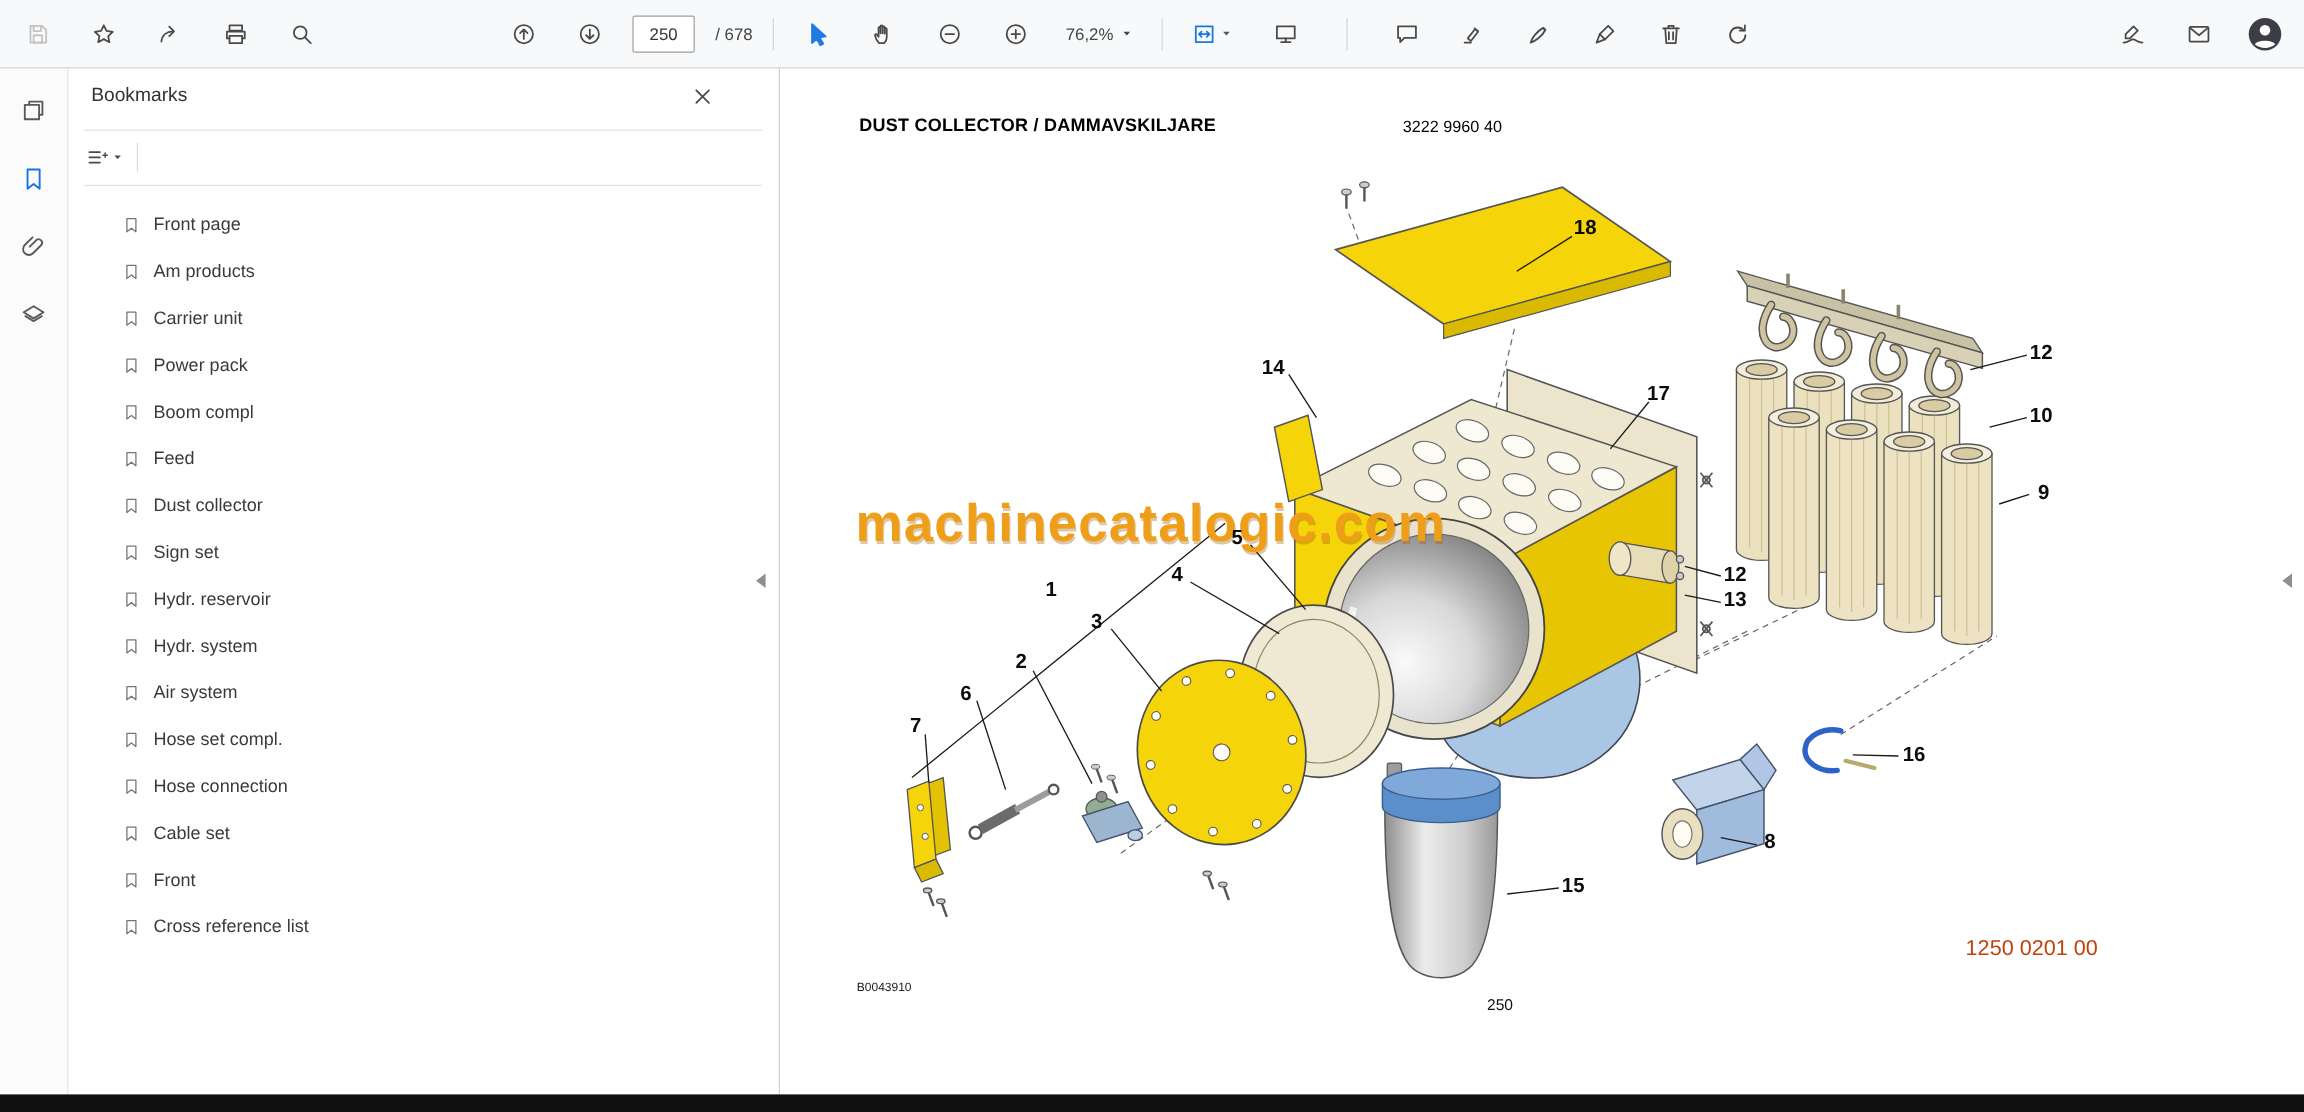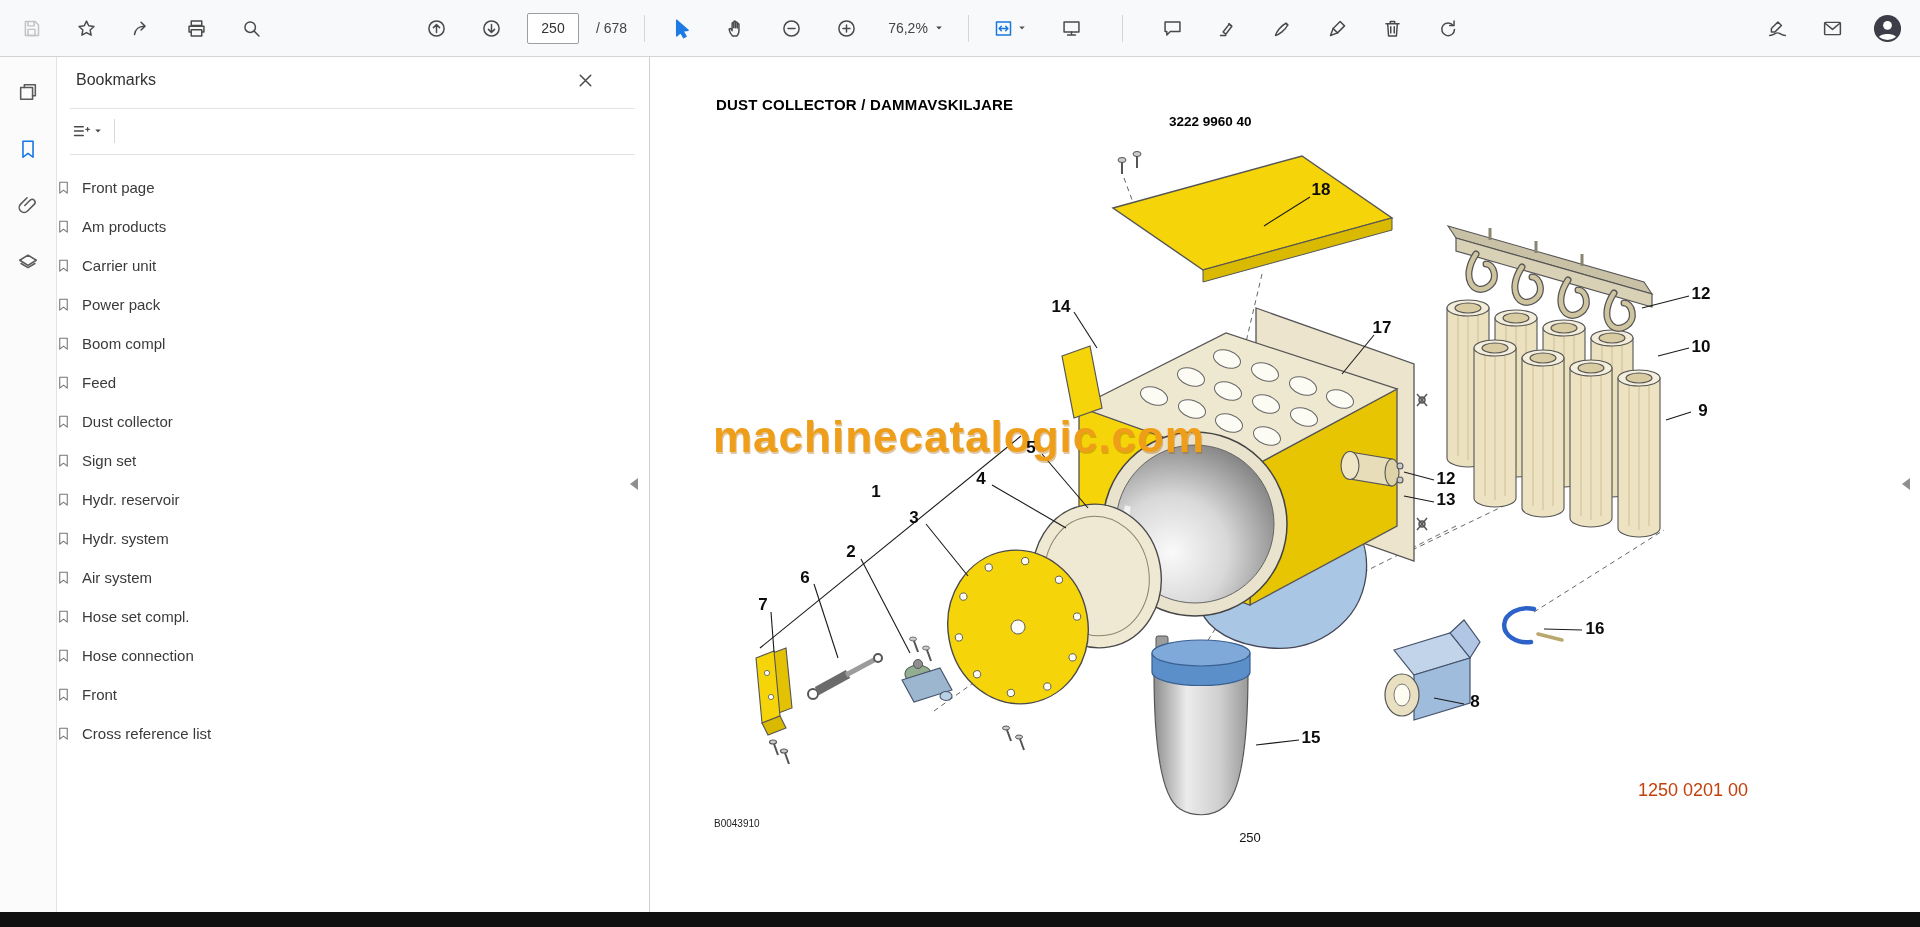--- a/index.html
+++ b/index.html
@@ -41,32 +41,32 @@
   
   .bookmarks-panel{position:absolute;top:56px;left:56px;width:593px;bottom:15px;
                    background:#fff;border-right:1px solid #cfcfcf;z-index:20;text-align:center;}
   .bp-title{position:absolute;left:20px;top:15px;font-size:16px;color:#323232;}
   .bp-close{position:absolute;left:510px;top:5px;}
   .bp-div{position:absolute;left:14px;right:14px;height:1px;background:#e2e2e2;}
   .bp-toolbar{position:absolute;top:60px;left:16px;display:flex;align-items:center;gap:4px;}
   .bp-toolbar .tbtn{width:30px;height:30px;}
   .bp-vdiv{width:1px;height:24px;background:#d9d9d9;margin-left:8px;}
   .bm-list{position:absolute;top:112px;left:0;right:0;}
-  .bm-item{height:39px;display:flex;align-items:center;gap:11px;
+  .bm-item{height:39px;display:flex;align-items:center;padding-left:46px;gap:11px;
            font-size:15px;color:#3a3a3a;cursor:pointer;}
   .bm-ic{display:flex;}
   .bm-ic svg{width:15px;height:15px;color:#757575;}
 
   
   .doc{position:absolute;top:56px;left:650px;width:1270px;bottom:15px;background:#fff;
        overflow:hidden;}
   .diagram{position:absolute;top:0;left:0;}
   .doc-title{position:absolute;left:66px;top:40px;font-size:15px;font-weight:bold;
              color:#000;letter-spacing:.2px;}
-  .doc-number{position:absolute;left:519px;top:42px;font-size:13.5px;font-weight:bold;color:#000;margin-top:16px;}
+  .doc-number{position:absolute;left:519px;top:42px;font-size:13.5px;font-weight:normal;color:#000;}
   .watermark{position:absolute;left:63px;top:356px;font-size:44px;font-weight:bold;
              color:#ef9e1a;letter-spacing:1px;text-shadow:1px 2px 0 rgba(160,95,0,.35);
              white-space:nowrap;z-index:5;}
   .fig-code{position:absolute;left:64px;top:762px;font-size:10px;color:#222;}
   .page-label{position:absolute;left:570px;top:774px;width:60px;text-align:center;
               font-size:13px;color:#111;}
   .drawing-number{position:absolute;left:988px;top:724px;font-size:18px;color:#c2410c;}
   .callout-layer{position:absolute;inset:0;z-index:6;}
   .callout{position:absolute;transform:translate(-50%,-50%);font-size:17px;font-weight:600;
            color:#0c0c0c;}
@@ -447,20 +447,28 @@
         </span>
         <span>Hose set compl.</span>
       </div>
       <div class="bm-item">
         <span class="bm-ic">
           <svg viewBox="0 0 24 24" fill="none" stroke="currentColor" stroke-width="1.7" stroke-linecap="round" stroke-linejoin="round">
             <path d="M6 3.5h12V21l-6-4.7L6 21z"></path>
           </svg>
         </span>
         <span>Hose connection</span>
+      </div>
+      <div class="bm-item">
+        <span class="bm-ic">
+          <svg viewBox="0 0 24 24" fill="none" stroke="currentColor" stroke-width="1.7" stroke-linecap="round" stroke-linejoin="round">
+            <path d="M6 3.5h12V21l-6-4.7L6 21z"></path>
+          </svg>
+        </span>
+        <span>Cable set</span>
       </div>
       <div class="bm-item">
         <span class="bm-ic">
           <svg viewBox="0 0 24 24" fill="none" stroke="currentColor" stroke-width="1.7" stroke-linecap="round" stroke-linejoin="round">
             <path d="M6 3.5h12V21l-6-4.7L6 21z"></path>
           </svg>
         </span>
         <span>Front</span>
       </div>
       <div class="bm-item">

